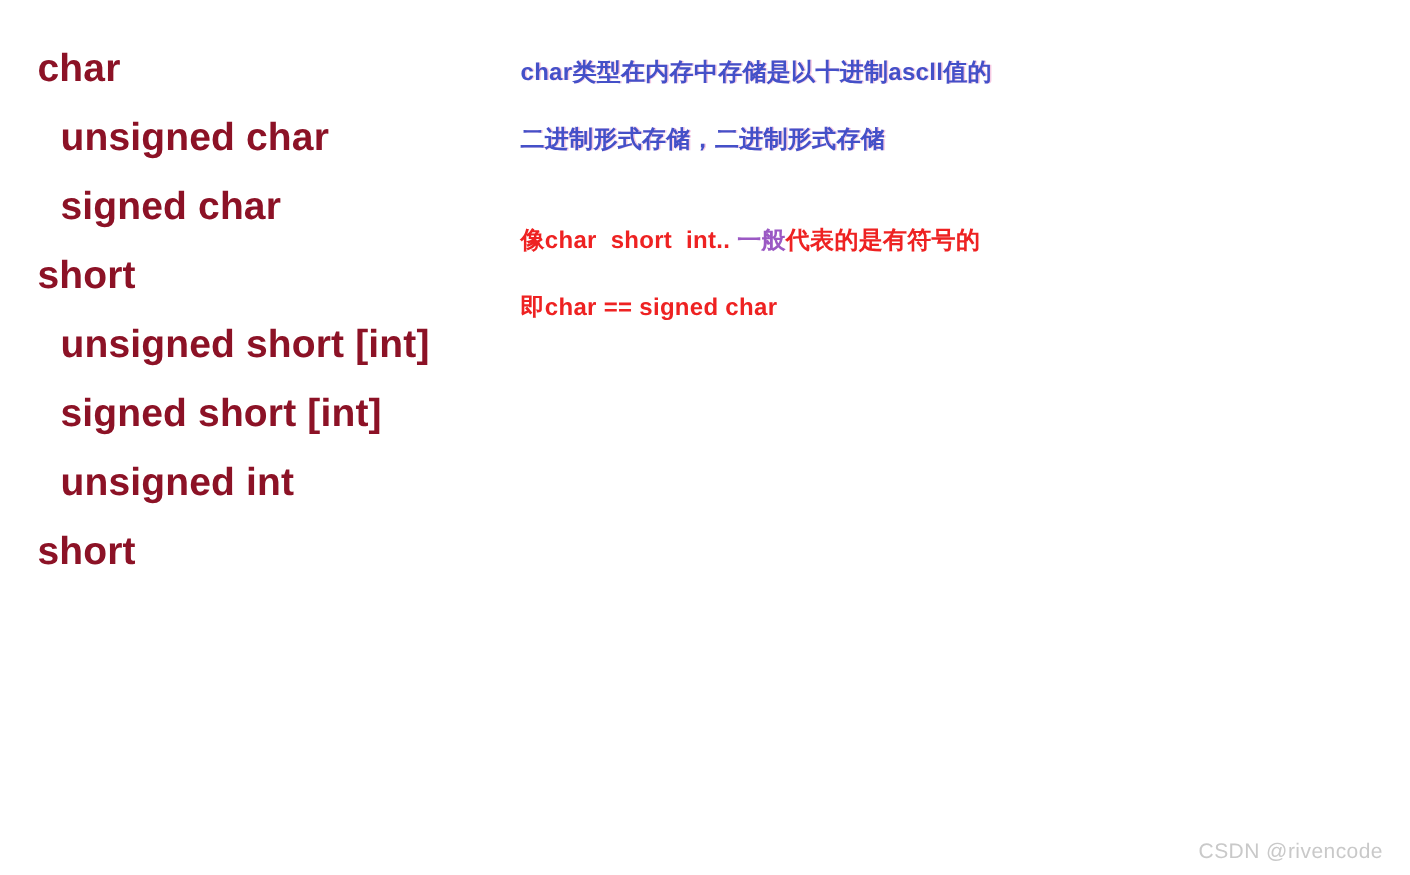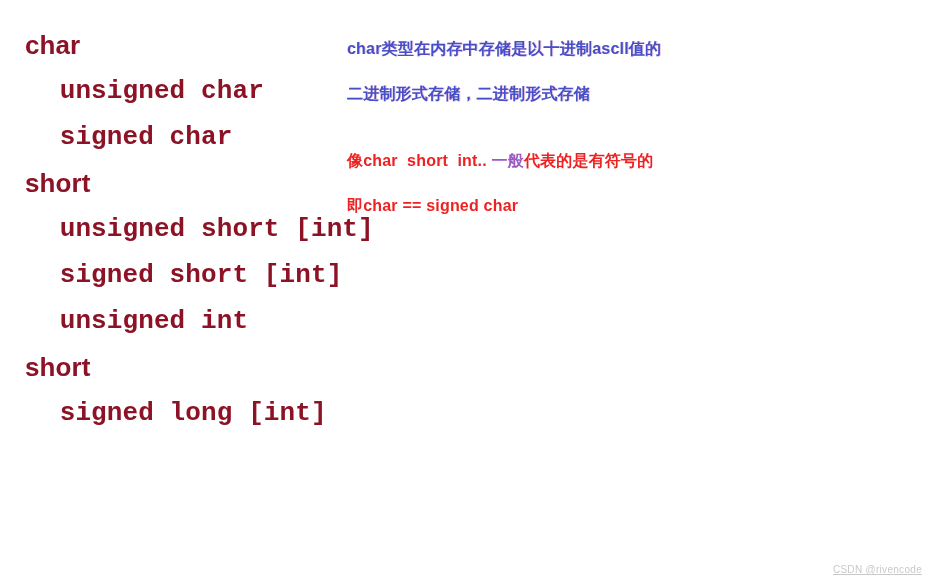--- a/index.html
+++ b/index.html
@@ -28,21 +28,21 @@
   .type-line {
     font-size: 26px;
     font-weight: bold;
     line-height: 46px;
     height: 46px;
     color: #8c1226;
     white-space: pre;
     letter-spacing: 0.1px;
   }
   .type-line.base   { padding-left: 25px; }
-  .type-line.variant{ padding-left: 44px; font-family: Liberation Mono, monospace; }
+  .type-line.variant{ padding-left: 33px; }
 
   
   #notes {
     position: absolute;
     left: 347px;
     top: 26px;
     width: 575px;
   }
   .note-block { margin-bottom: 22px; }
   .note-line {
@@ -62,42 +62,40 @@
   .hl-purple {
     color: #9b59c4;
     margin-top: 16px;
   }
 
   
   #watermark {
     position: absolute;
     right: 18px;
     bottom: 8px;
-    font-size: 10px;
+    font-size: 14px;
     color: #c9c9c9;
     letter-spacing: 0.3px;
     white-space: pre;
-    text-decoration: underline;
   }
 </style>
 </head>
 <body>
 
 <div id="page">
 
   <div id="type-list">
     <div class="type-line base">char</div>
     <div class="type-line variant"> unsigned char</div>
     <div class="type-line variant"> signed char</div>
     <div class="type-line base">short</div>
     <div class="type-line variant"> unsigned short [int]</div>
     <div class="type-line variant"> signed short [int]</div>
     <div class="type-line variant"> unsigned int</div>
     <div class="type-line base">short</div>
-    <div class="type-line variant"> signed long [int]</div>
   </div>
 
   <div id="notes">
 
     <div class="note-block blue">
       <div class="note-line">char类型在内存中存储是以十进制ascll值的</div>
       <div class="note-line">二进制形式存储，二进制形式存储</div>
     </div>
 
     <div class="note-block red">

